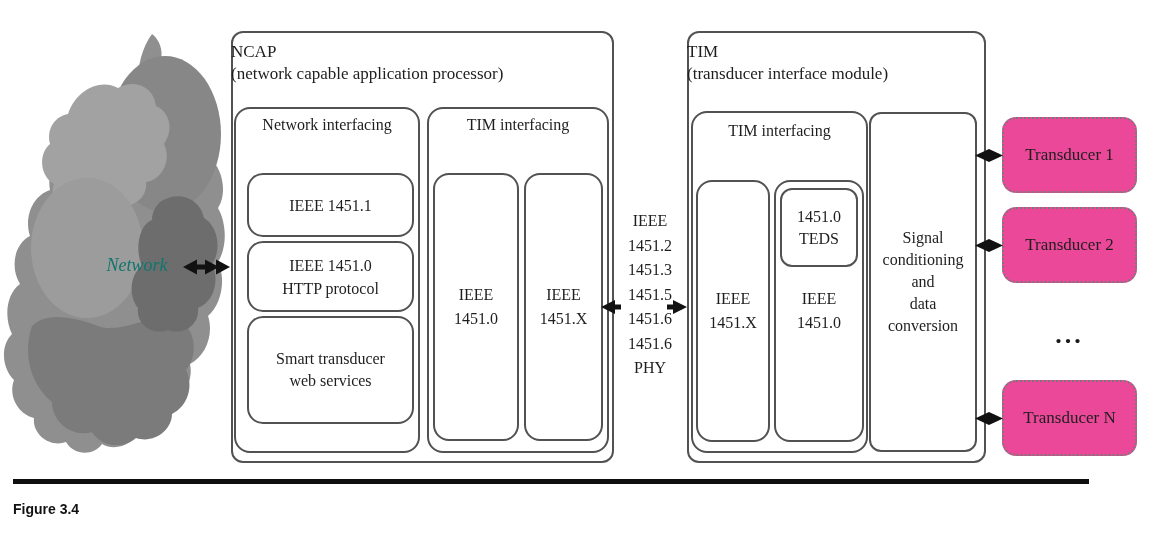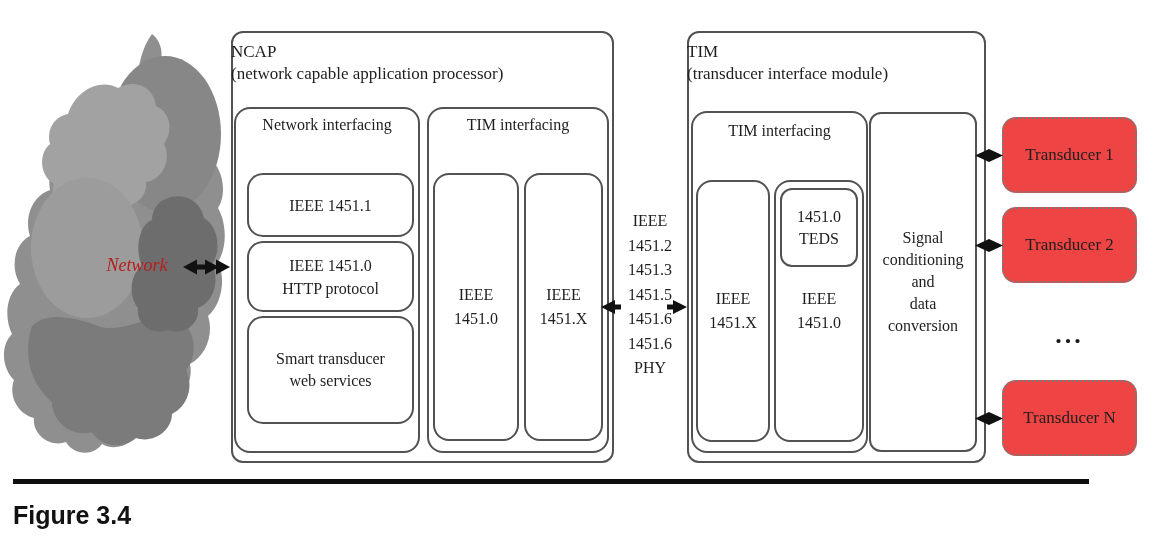--- a/index.html
+++ b/index.html
@@ -29,41 +29,41 @@
     position: absolute;
     text-align: center;
     font-size: 16px;
   }
   .hdr  { position: absolute; font-size: 17px; }
   .sub  { }
   .bodytext { font-size: 16px; line-height: 23px; }
   .coltext  { font-size: 16px; line-height: 24px; }
   .transducer {
     position: absolute;
-    background: #ef4444;
+    background: #ec4899;
     border: 2px dotted #787878;
     border-radius: 14px;
     font-size: 17px;
   }
   .icon-layer { position: absolute; z-index: 5; }
   #rule { position: absolute; left: 13px; top: 479px; width: 1076px; height: 5px; background: #0f0f0f; }
   #caption {
     position: absolute; left: 13px; top: 501px;
     display: flex; gap: 26px;
     font-family: "Liberation Sans", sans-serif;
-    font-weight: bold; font-size: 25px; color: #121212;
+    font-weight: bold; font-size: 14px; color: #121212;
   }
   #link-list {
     position: absolute; left: 613px; top: 209px; width: 74px;
     text-align: center; font-size: 16px; line-height: 24.5px;
     white-space: pre-line;
   }
   #network-label {
     position: absolute; left: 95px; top: 255px; width: 84px;
-    text-align: center; font-style: italic; font-size: 18px; color: #b91c1c;
+    text-align: center; font-style: italic; font-size: 18px; color: #0f766e;
   }
   #dots {
     position: absolute; left: 1002px; top: 320px; width: 135px;
     text-align: center; font-size: 26px; font-weight: bold; letter-spacing: 3px; color: #1a1a1a;
   }
 </style>
 </head>
 <body>
 
 <svg class="abs" style="left:2px; top:26px;" width="228" height="434" viewBox="0 0 228 434">

